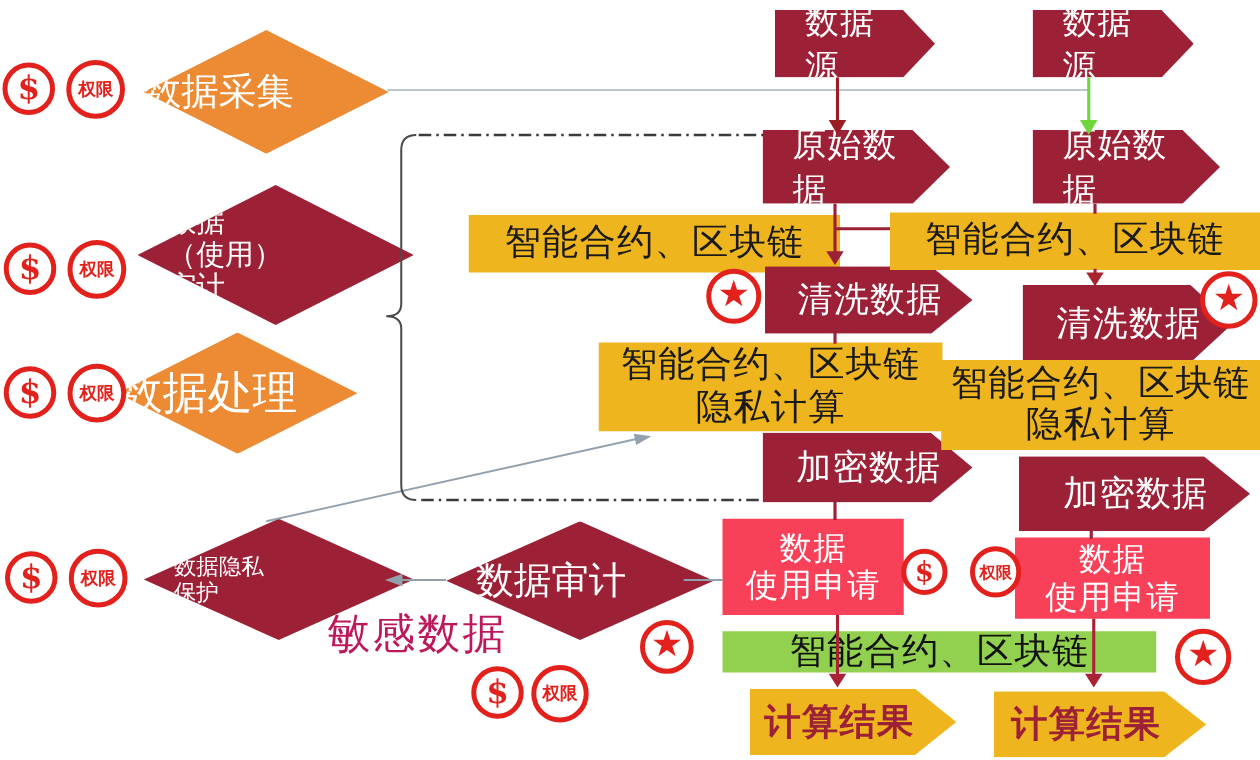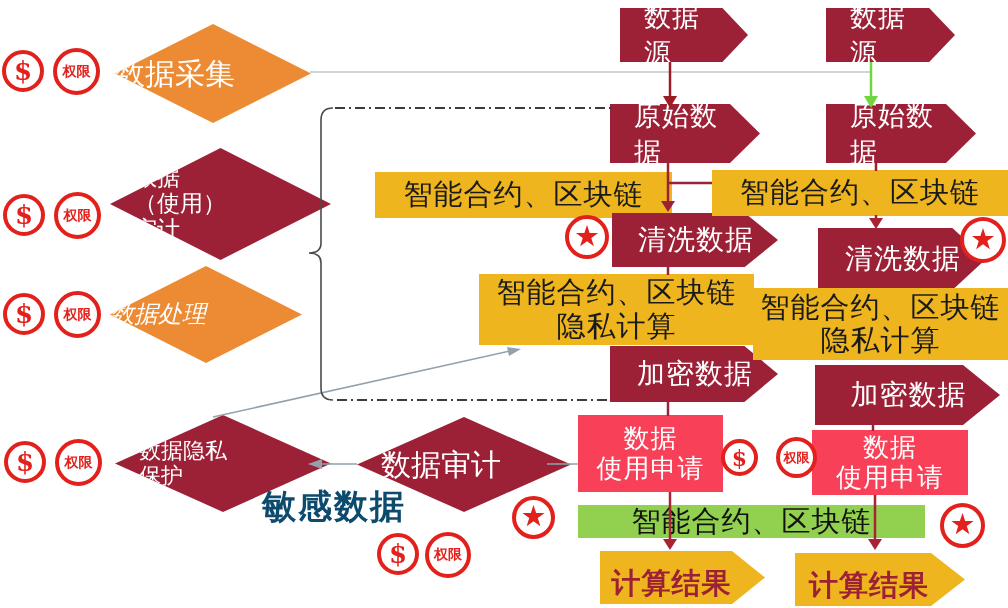--- a/index.html
+++ b/index.html
@@ -4,40 +4,40 @@
 <style>
   html,body{margin:0;padding:0;background:#fff;}
   body{font-family:"Liberation Sans","DejaVu Sans",sans-serif;}
   .canvas{position:relative;width:1008px;height:608px;background:#fff;overflow:hidden;}
   
   .pent{position:absolute;clip-path:polygon(0 0,80% 0,100% 50%,80% 100%,0 100%);
         display:flex;align-items:center;justify-content:center;
         color:#fff;font-size:28px;letter-spacing:1px;padding-right:22px;box-sizing:border-box;z-index:10;}
   .maroon-bg{background:#9c2137;padding-left:24px;}
   .gold-bg{background:#efb51e;}
-  .pent.result{color:#9c2137;font-weight:600;font-size:29px;align-items:flex-end;}
+  .pent.result{color:#9c2137;font-weight:600;font-size:29px;}
   
   .diamond{position:absolute;clip-path:polygon(50% 0,100% 50%,50% 100%,0 50%);
         display:flex;flex-direction:column;align-items:flex-start;justify-content:center;
         text-align:center;color:#fff;line-height:1.12;z-index:10;}
   .orange-bg{background:#ec8b33;}
   
   .box{position:absolute;display:flex;flex-direction:column;align-items:center;justify-content:center;
         text-align:left;z-index:10;line-height:1.15;}
   .ybox{background:#efb51e;color:#1a1a1a;font-size:29px;letter-spacing:1px;}
   .pbox{background:#f84058;color:#fff;font-size:26px;letter-spacing:1px;}
   .gbar{background:#92d14f;color:#111;font-size:29px;letter-spacing:1px;}
   
   .cicon{position:absolute;border-radius:50%;background:#fff;border:4px solid #e3211c;
         color:#e3211c;display:flex;align-items:center;justify-content:center;
         box-sizing:border-box;z-index:20;}
   .cicon.dollar{font-family:"DejaVu Serif",serif;font-weight:bold;font-size:26px;}
   .cicon.perm{font-size:14px;font-weight:bold;letter-spacing:0;}
   .cicon.star{font-size:29px;line-height:1;padding-bottom:2px;}
-  .sensitive{position:absolute;color:#0c4a6e;font-weight:700;font-size:34px;letter-spacing:2px;z-index:15;}
+  .sensitive{position:absolute;color:#be185d;font-weight:400;font-size:34px;letter-spacing:2px;z-index:15;}
   svg.overlay{position:absolute;left:0;top:0;z-index:40;pointer-events:none;}
 </style>
 </head>
 <body>
 
 <div class="canvas">
 
   <svg class="overlay" width="1008" height="608">
 
     <line x1="310" y1="72" x2="871" y2="72" stroke="#bcc7cd" stroke-width="1.5"></line>
@@ -133,24 +133,24 @@
     </div>
 
   <div class="diamond orange-bg" style="left:115px;top:24px;width:196px;height:99px;font-size:30px;">
     <span>数据采集</span>
   </div>
   <div class="diamond maroon-bg" style="left:110px;top:148px;width:197px;height:112px;font-size:23px;">
     <span>数据</span>
     <span>（使用）</span>
     <span>审计</span>
   </div>
-  <div class="diamond orange-bg" style="left:110px;top:266px;width:192px;height:97px;font-size:24px;font-style:italic;">
+  <div class="diamond orange-bg" style="left:94px;top:266px;width:192px;height:97px;font-size:36px;">
     <span>数据处理</span>
   </div>
-  <div class="diamond maroon-bg" style="left:115px;top:415px;width:192px;height:97px;font-size:22px;">
+  <div class="diamond maroon-bg" style="left:115px;top:415px;width:192px;height:97px;font-size:18px;">
     <span>数据隐私</span>
     <span>保护</span>
   </div>
   <div class="diamond maroon-bg" style="left:357px;top:417px;width:190px;height:95px;font-size:30px;">
     <span>数据审计</span>
   </div>
 
   <div class="sensitive" style="left:262px;top:484px;">敏感数据</div>
 
   <div class="pent maroon-bg" style="left:620px;top:8px;width:128px;height:54px;font-size:27px;">

